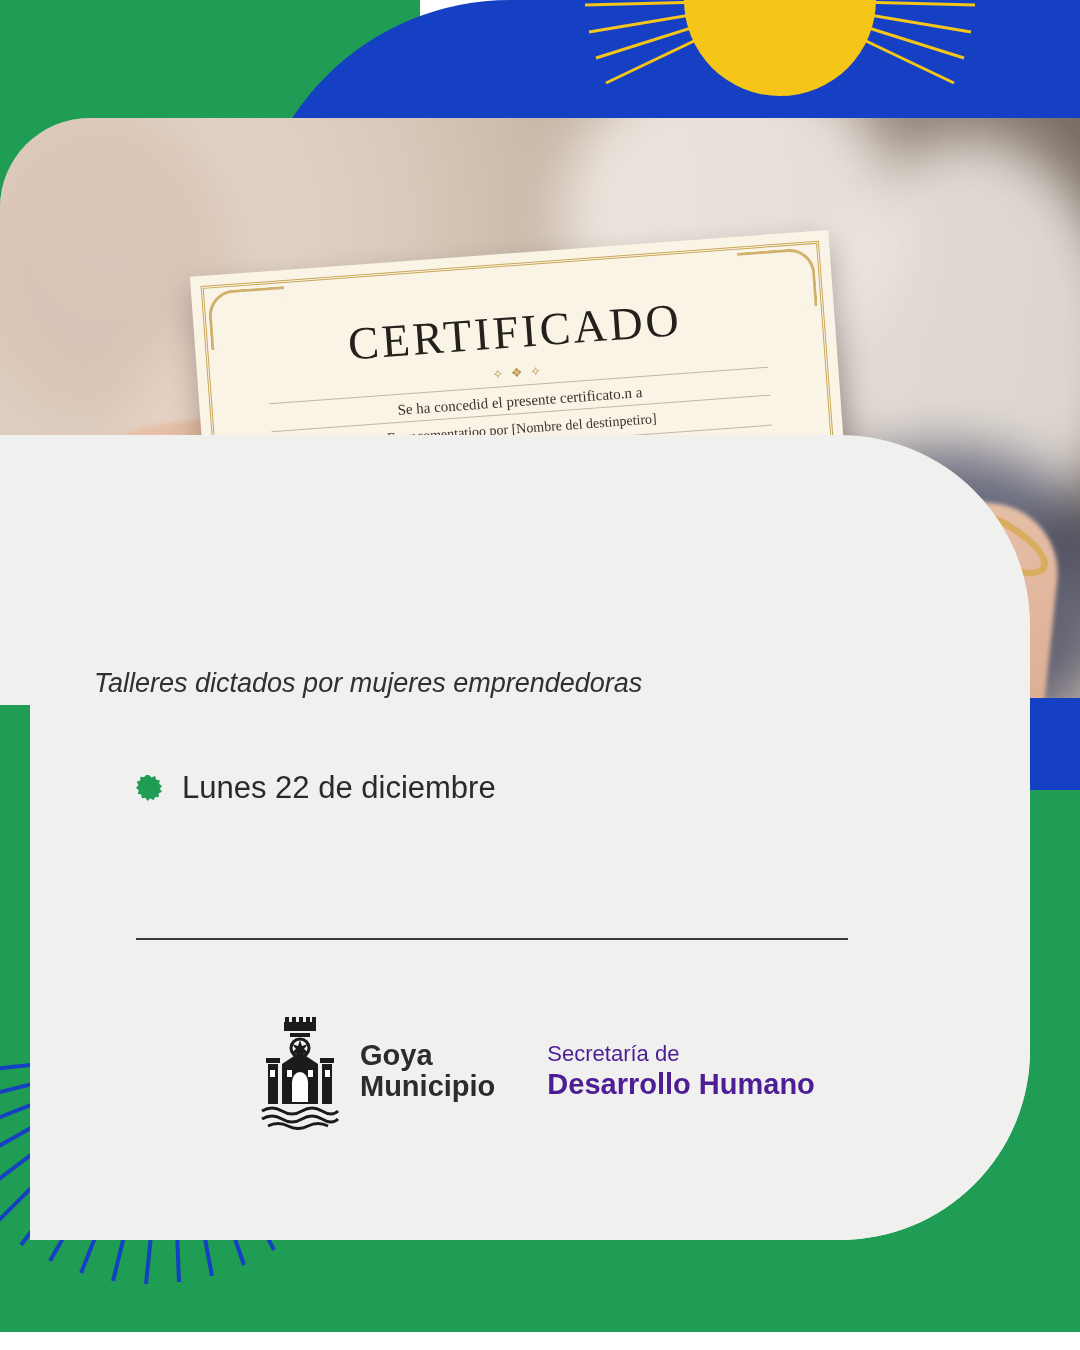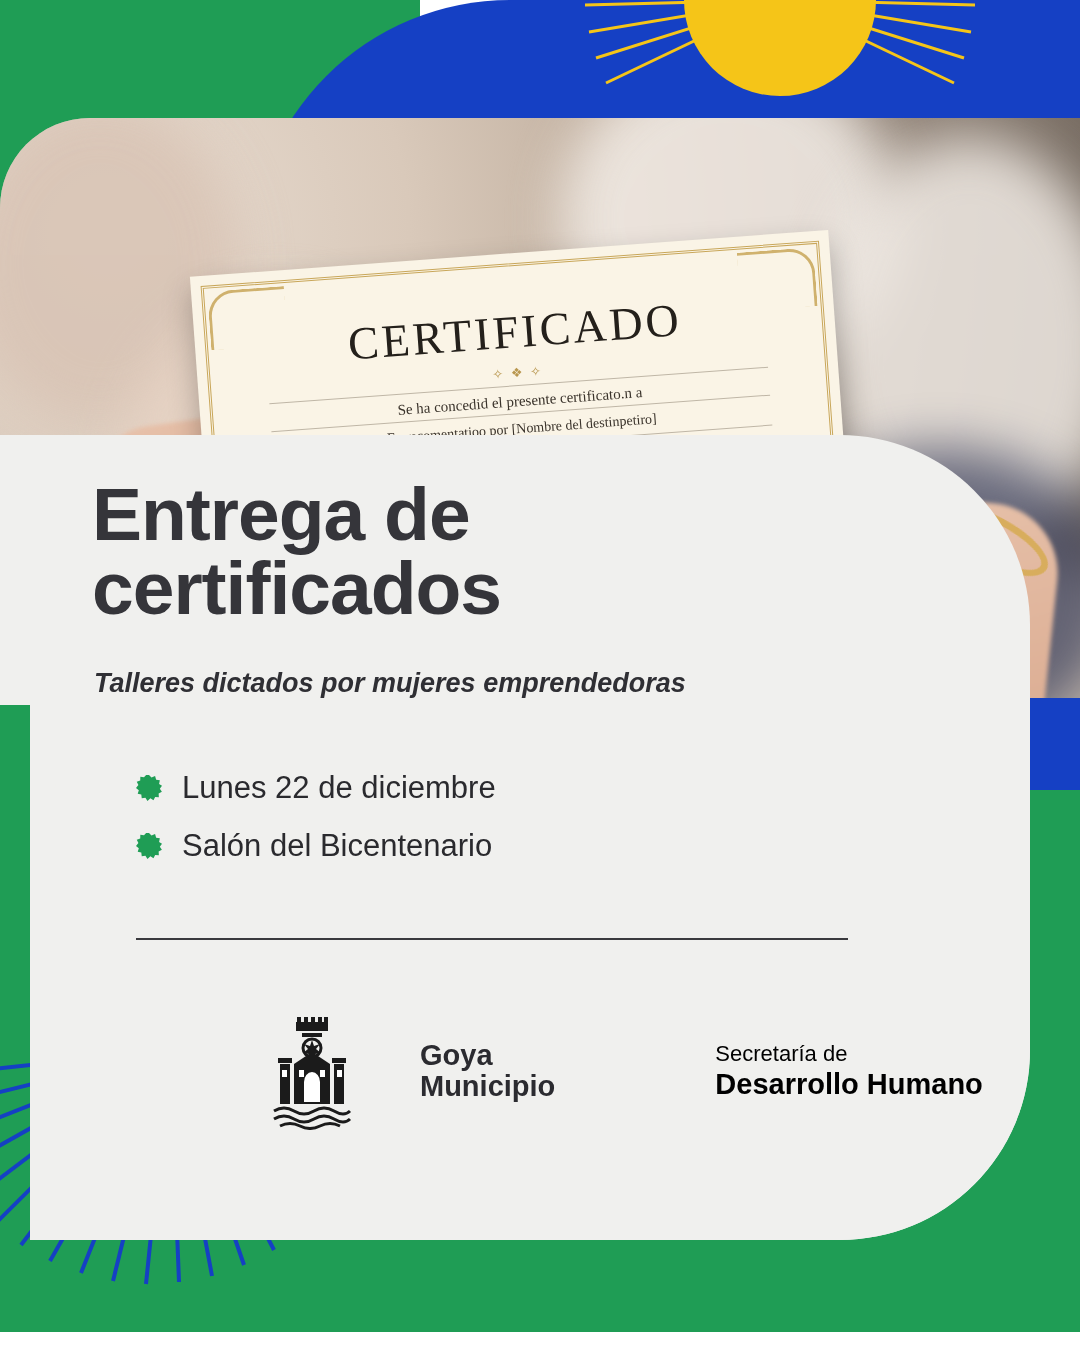--- a/index.html
+++ b/index.html
@@ -268,21 +268,21 @@
     font-weight: bold;
     color: #35353a;
     letter-spacing: -1px;
   }
   .subhead {
     position: absolute;
     left: 94px; top: 668px;
     width: 760px;
     font-size: 27px;
     font-style: italic;
-    font-weight: bold;
+    font-weight: normal;
     color: #2f2f34;
   }
 
   .info-list {
     position: absolute;
     left: 136px; top: 770px;
     width: 760px;
   }
   .info-row {
     display: flex;
@@ -303,39 +303,38 @@
   .divider {
     position: absolute;
     left: 136px; top: 938px;
     width: 712px;
     border-bottom: 2px solid #3a3a3e;
   }
 
   
   .footer {
     position: absolute;
-    left: 266px; top: 1012px;
+    left: 254px; top: 1012px;
     display: flex;
     align-items: center;
-    gap: 48px;
   }
   .crest {
     width: 92px; height: 118px;
     flex: 0 0 auto;
   }
   .goya-text {
     margin-left: 14px;
     font-size: 29px;
     font-weight: bold;
     color: #2b2b30;
     line-height: 1.08;
   }
   .sec-block {
-    margin-left: 112px;
-    color: #000000;
+    margin-left: 52px;
+    color: #4c1d95;
   }
   .sec-line1 {
     font-size: 22px;
     font-weight: normal;
   }
   .sec-line2 {
     font-size: 29px;
     font-weight: bold;
     line-height: 1.18;
   }
@@ -469,39 +468,30 @@
         <div class="cert-seal"></div>
         <div class="cert-sign">Firma y T...</div>
       </div>
     </div>
   </div>
 
   <div class="card"></div>
   <div class="card-left-fill"></div>
   <div class="card-lower"></div>
 
-  <div class="headline">Entrega de certificados</div>
   <div class="subhead">Talleres dictados por mujeres emprendedoras</div>
 
   <div class="info-list">
     <div class="info-row">
       <span class="bullet">
         <svg viewBox="0 0 24 24" width="26" height="26">
             <path fill="#1f9d55" d="M12 0l2.3 2.4L17.6 1l1 3.3 3.4.6-.7 3.4L24 10l-2 2.6 1.9 2.8-3 1.7.2 3.4-3.4-.2-1.6 3-2.8-1.9L10.6 24 8.7 21l-3.4.5-.4-3.4-3.3-.9L2.6 14 0 12l2.2-2.7-1.5-3.1 3.2-1.2.1-3.4 3.4.5L9.3 0z"></path>
           </svg>
       </span>
       <span class="info-text">Lunes 22 de diciembre</span>
-    </div>
-    <div class="info-row">
-      <span class="bullet">
-        <svg viewBox="0 0 24 24" width="26" height="26">
-            <path fill="#1f9d55" d="M12 0l2.3 2.4L17.6 1l1 3.3 3.4.6-.7 3.4L24 10l-2 2.6 1.9 2.8-3 1.7.2 3.4-3.4-.2-1.6 3-2.8-1.9L10.6 24 8.7 21l-3.4.5-.4-3.4-3.3-.9L2.6 14 0 12l2.2-2.7-1.5-3.1 3.2-1.2.1-3.4 3.4.5L9.3 0z"></path>
-          </svg>
-      </span>
-      <span class="info-text">Salón del Bicentenario</span>
     </div>
   </div>
 
   <div class="divider"></div>
 
   <div class="footer">
     <svg class="crest" viewBox="0 0 92 118">
       <g fill="#1b1b1b">
         <rect x="30" y="10" width="32" height="9"></rect>
         <rect x="31" y="5" width="4" height="6"></rect>

